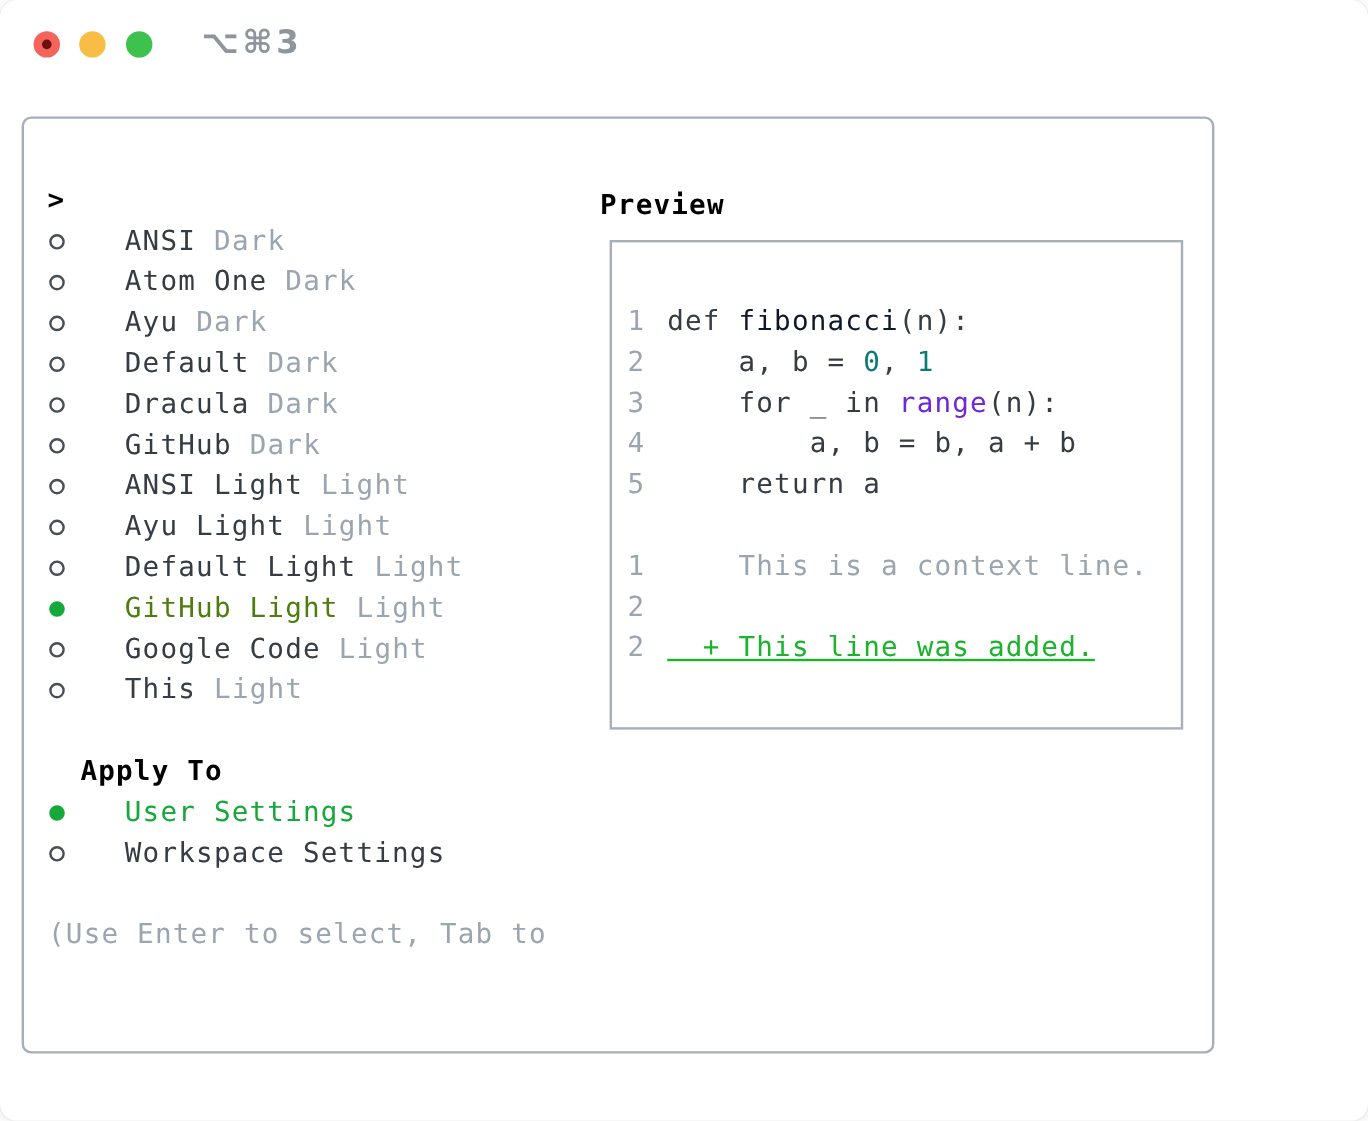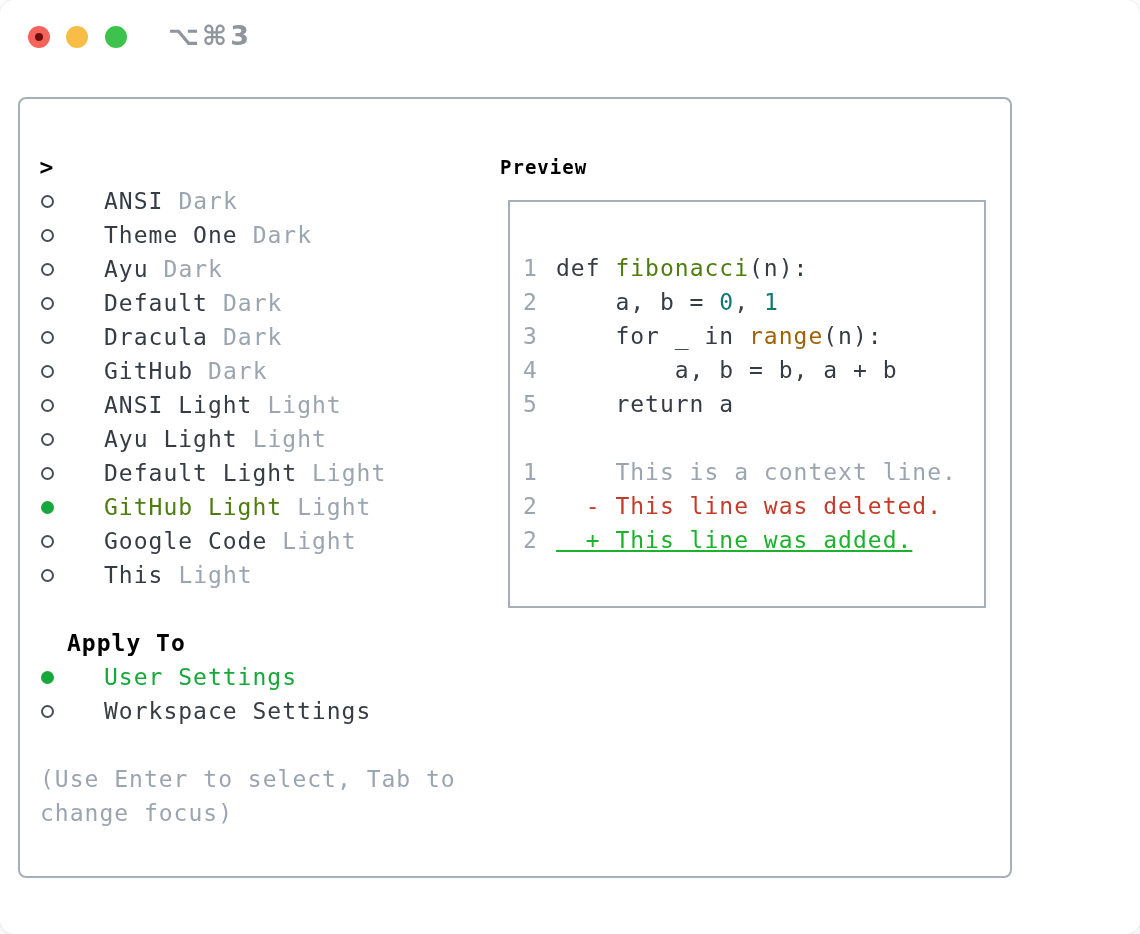--- a/index.html
+++ b/index.html
@@ -34,33 +34,33 @@
   .radio.sel{background:#17a83b;border-color:#17a83b;}
   .arrow{font-weight:bold;color:#000;}
   .h-label{font-weight:bold;color:#000;}
   .theme-item .label{color:#363c44;margin-left:37px;}
   .theme-item.item-sel .label{color:#4d7c0f;}
   .variant{color:#9ba5b0;margin-left:15px;}
   .apply-header{margin-top:34px;padding-left:27px;}
   .opt-sel .label{color:#17a83b;}
   .help{margin-top:34px;color:#9ba5b0;}
   
-  .preview-title{position:absolute;left:480px;top:51px;font-size:19px;letter-spacing:1px;}
+  .preview-title{position:absolute;left:480px;top:51px;font-size:23px;letter-spacing:1px;align-items:flex-end;}
   .preview-box{
     position:absolute;left:488px;top:101px;width:474px;height:404px;
     border:2px solid #a7afba;background:#fff;box-sizing:content-box;overflow:hidden;
   }
   .code-lines{padding:49px 0 0 13px;}
   .code-line{height:34px;display:flex;align-items:center;font-size:23px;letter-spacing:1px;white-space:pre;}
   .ln{display:inline-block;width:33px;color:#9ba5b0;}
   .seg{white-space:pre;}
   .c-fg{color:#363c44;}
-  .c-func{color:#4d7c0f;}
+  .c-func{color:#0f172a;}
   .c-num{color:#0d7a72;}
-  .c-builtin{color:#a16207;}
+  .c-builtin{color:#6d28d9;}
   .c-context{color:#9ba5b0;}
   .c-deleted{color:#c53b2a;}
   .c-added{color:#1cb32c;text-decoration:underline;}
 </style>
 </head>
 <body>
 
 <div class="window">
 
   <div class="light red">
@@ -78,21 +78,21 @@
         <span class="marker arrow">&gt;</span>
       </div>
 
       <div class="row theme-item">
         <span class="marker"><span class="radio"></span></span>
         <span class="label">ANSI</span>
         <span class="variant">Dark</span>
       </div>
       <div class="row theme-item">
         <span class="marker"><span class="radio"></span></span>
-        <span class="label">Theme One</span>
+        <span class="label">Atom One</span>
         <span class="variant">Dark</span>
       </div>
       <div class="row theme-item">
         <span class="marker"><span class="radio"></span></span>
         <span class="label">Ayu</span>
         <span class="variant">Dark</span>
       </div>
       <div class="row theme-item">
         <span class="marker"><span class="radio"></span></span>
         <span class="label">Default</span>
@@ -145,21 +145,20 @@
       <div class="row theme-item opt-sel">
         <span class="marker"><span class="radio sel"></span></span>
         <span class="label">User Settings</span>
       </div>
       <div class="row theme-item">
         <span class="marker"><span class="radio"></span></span>
         <span class="label">Workspace Settings</span>
       </div>
 
       <div class="row help">(Use Enter to select, Tab to</div>
-      <div class="row help" style="margin-top:0;">change focus)</div>
     </div>
 
     <div class="preview-title row">
       <span class="h-label">Preview</span>
     </div>
 
     <div class="preview-box">
       <div class="code-lines">
         <div class="code-line">
           <span class="ln">1</span><span class="seg c-fg">def </span><span class="seg c-func">fibonacci</span><span class="seg c-fg">(n):</span>
@@ -174,21 +173,21 @@
           <span class="ln">4</span><span class="seg c-fg">        a, b = b, a + b</span>
         </div>
         <div class="code-line">
           <span class="ln">5</span><span class="seg c-fg">    return a</span>
         </div>
         <div class="code-line"></div>
         <div class="code-line">
           <span class="ln">1</span><span class="seg c-context">    This is a context line.</span>
         </div>
         <div class="code-line">
-          <span class="ln">2</span><span class="seg c-deleted">  - This line was deleted.</span>
+          <span class="ln">2</span>
         </div>
         <div class="code-line">
           <span class="ln">2</span><span class="seg c-added">  + This line was added.</span>
         </div>
       </div>
     </div>
 
   </div>
 </div>
 

